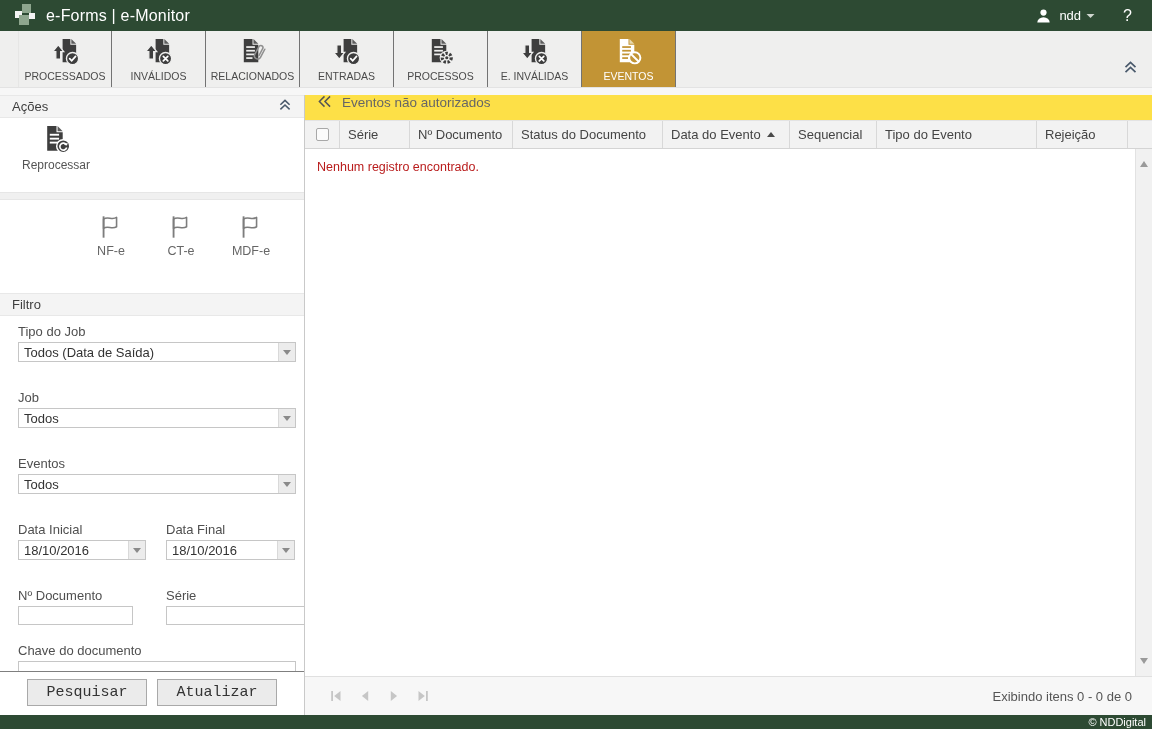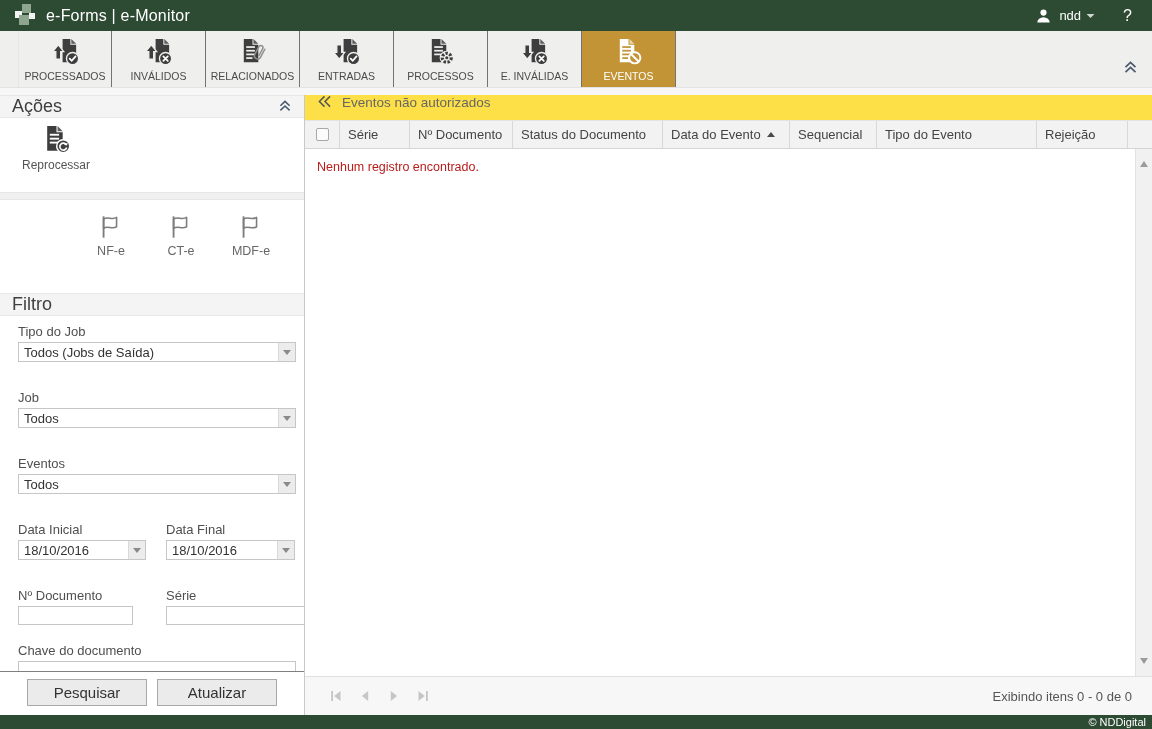--- a/index.html
+++ b/index.html
@@ -27,21 +27,21 @@
   .tlabel{font-size:10.5px;color:#4a4a4a;white-space:nowrap}
   .tab.active{background:#c29435}
   .tab.active .tlabel{color:#fff}
   .collapse-btn{position:absolute;right:14px;bottom:9px;cursor:pointer}
 
   
   .content{flex:1;display:flex;background:#f7f7f7;padding-top:7px;min-height:0}
 
   
   .sidebar{width:305px;flex:none;display:flex;flex-direction:column;background:#fff;border-right:1px solid #c9c9c9;min-height:0}
-  .panel-header{height:23px;background:#f4f4f4;border-top:1px solid #e8e8e8;border-bottom:1px solid #e8e8e8;display:flex;align-items:flex-start;padding:0 12px;font-size:18px;color:#3f3f3f;flex:none}
+  .panel-header{height:23px;background:#f4f4f4;border-top:1px solid #e8e8e8;border-bottom:1px solid #e8e8e8;display:flex;align-items:center;padding:0 12px;font-size:13px;color:#3f3f3f;flex:none}
   .panel-header .hdr-chev{margin-left:auto;cursor:pointer}
   .actions-panel{height:74px;flex:none;padding:6px 0 0 22px}
   .action-btn{display:inline-flex;flex-direction:column;align-items:center;gap:3px;cursor:pointer}
   .action-btn .albl{font-size:12px;color:#555}
   .side-gap{height:8px;background:#f0f0f0;border-top:1px solid #e6e6e6;border-bottom:1px solid #e6e6e6;flex:none}
   .flags-panel{height:93px;flex:none;display:flex;justify-content:flex-end;align-items:flex-start;padding:14px 18px 0 18px}
   .flag-btn{display:flex;flex-direction:column;align-items:center;gap:4px;cursor:pointer;width:70px}
   .flag-btn .flbl{font-size:12.5px;color:#666}
 
   .filter-panel{flex:1;padding:8px 9px 0 18px;min-height:0;overflow:hidden}
@@ -54,21 +54,21 @@
   .two-col{display:flex}
   .two-col .col1{width:128px;margin-right:20px}
   .two-col .col2{width:129px}
   .two-col .selectbox,.two-col input{width:100%}
   .txt{height:19px;border:1px solid #c6c6c6;font-family:"Liberation Sans",sans-serif;font-size:13px;color:#333;padding:0 5px;background:#fff}
   .txt.full{width:278px}
   .txt.half{width:128px}
   .two-col .col1 .txt{width:115px}
   .two-col .col2 .txt{width:143px}
   .sidebar-btnrow{flex:none;border-top:1px solid #7f7f7f;background:#fff;padding:7px 0 9px 0;display:flex;justify-content:center;gap:10px}
-  .btn{width:120px;height:27px;background:#ebebeb;border:1px solid #a9a9a9;font-family:Liberation Sans, sans-serif;font-size:15px;color:#333;cursor:pointer}
+  .btn{width:120px;height:27px;background:#ebebeb;border:1px solid #a9a9a9;font-family:Liberation Mono, monospace;font-size:15px;color:#333;cursor:pointer}
 
   
   .main{flex:1;display:flex;flex-direction:column;min-width:0;min-height:0}
   .main-header{height:26px;background:#fde047;border-bottom:1px solid #e3e3e3;display:flex;padding:0 12px;flex:none}
   .main-header .mh-title{font-size:13.5px;color:#666;margin-left:10px}
   .thead{height:28px;display:flex;flex:none;background:#f2f2f2;border-bottom:1px solid #d4d4d4}
   .th{display:flex;align-items:center;padding-left:8px;font-size:13px;color:#444;border-right:1px solid #d8d8d8;background:#f2f2f2;white-space:nowrap;overflow:hidden}
   .th.cb{width:35px;justify-content:center;padding-left:0}
   .th.c1{width:70px}.th.c2{width:103px}.th.c3{width:150px}.th.c4{width:127px}
   .th.c5{width:87px}.th.c6{width:160px}.th.c7{width:91px}
@@ -254,21 +254,21 @@
           <span class="flbl">MDF-e</span>
         </div>
       </div>
       <div class="panel-header">
         <span>Filtro</span>
       </div>
       <div class="filter-panel">
         <div class="fgroup">
           <div class="flabel">Tipo do Job</div>
           <div class="selectbox">
-            <span class="sval">Todos (Jobs de Saída)</span>
+            <span class="sval">Todos (Data de Saída)</span>
             <span class="ddbtn"></span>
           </div>
         </div>
         <div class="fgroup">
           <div class="flabel">Job</div>
           <div class="selectbox">
             <span class="sval">Todos</span>
             <span class="ddbtn"></span>
           </div>
         </div>

